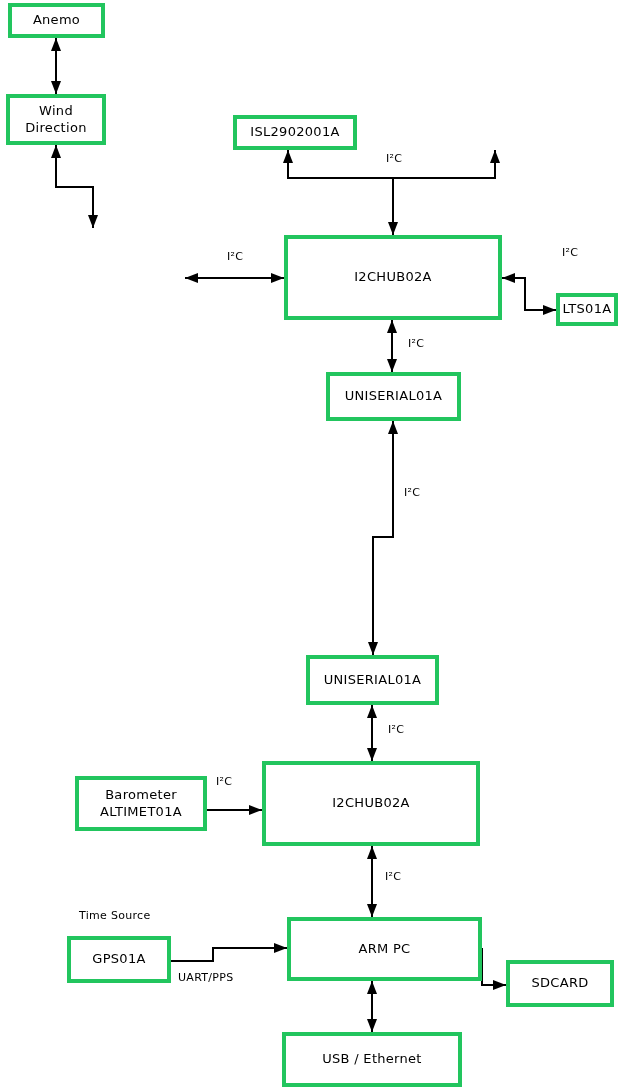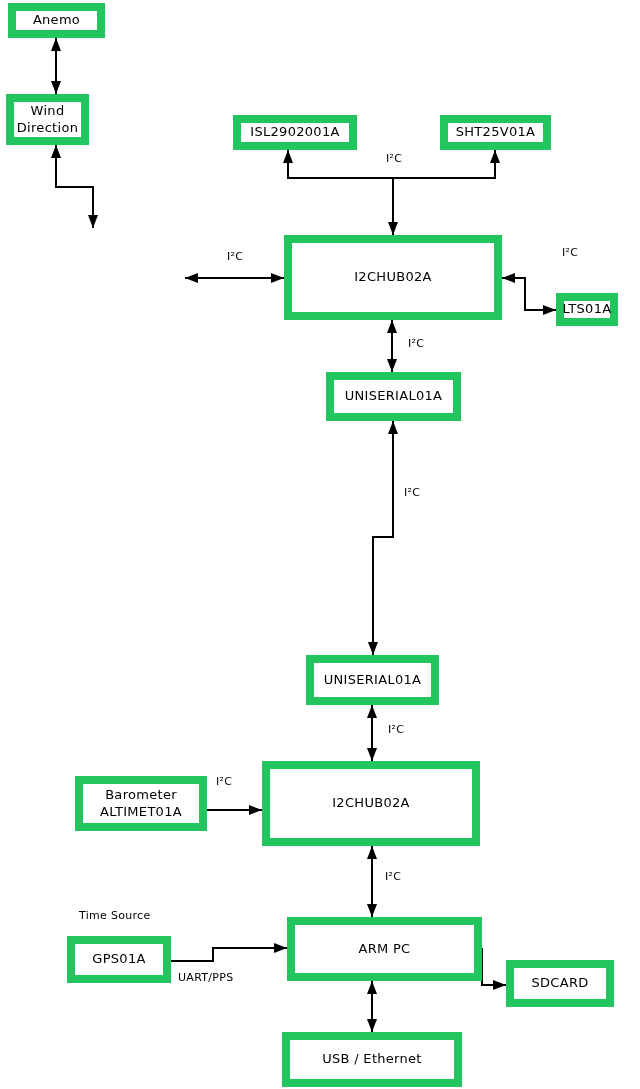--- a/index.html
+++ b/index.html
@@ -19,21 +19,21 @@
   #wires {
     position: absolute;
     left: 0;
     top: 0;
     width: 640px;
     height: 1089px;
   }
   .node {
     position: absolute;
     box-sizing: border-box;
-    border: 8px solid #22c55e;
+    border: 4px solid #22c55e;
     background: #ffffff;
     display: flex;
     align-items: center;
     justify-content: center;
     text-align: center;
     font-size: 13px;
     line-height: 1.3;
     letter-spacing: 0.3px;
     white-space: pre-line;
   }
@@ -68,27 +68,26 @@
       <path d="M187,810 H262" marker-start="url(#ah)" marker-end="url(#ah)"></path>
       <path d="M372,846 V917" marker-start="url(#ah)" marker-end="url(#ah)"></path>
       <path d="M163,961 H213 V948 H287" marker-end="url(#ah)"></path>
       <path d="M458,949 H482 V985 H506" marker-start="url(#ah)" marker-end="url(#ah)"></path>
       <path d="M372,981 V1032" marker-start="url(#ah)" marker-end="url(#ah)"></path>
     </g>
   </svg>
 
   <div class="node" style="left:8px;top:3px;width:97px;height:35px">Anemo</div>
 
-  <div class="node" style="left:6px;top:94px;width:83px;height:51px">Wind
+  <div class="node" style="left:6px;top:94px;width:100px;height:51px">Wind
 Direction</div>
 
 
   <div class="node" style="left:233px;top:115px;width:124px;height:35px">ISL2902001A</div>
 
-  <div class="node" style="left:440px;top:115px;width:111px;height:35px">SHT25V01A</div>
 
   <div class="node" style="left:284px;top:235px;width:218px;height:85px">I2CHUB02A</div>
 
   <div class="node" style="left:556px;top:293px;width:62px;height:33px">LTS01A</div>
 
   <div class="node" style="left:326px;top:372px;width:135px;height:49px">UNISERIAL01A</div>
 
   <div class="node" style="left:306px;top:655px;width:133px;height:50px">UNISERIAL01A</div>
 
   <div class="node" style="left:75px;top:776px;width:132px;height:55px">Barometer

